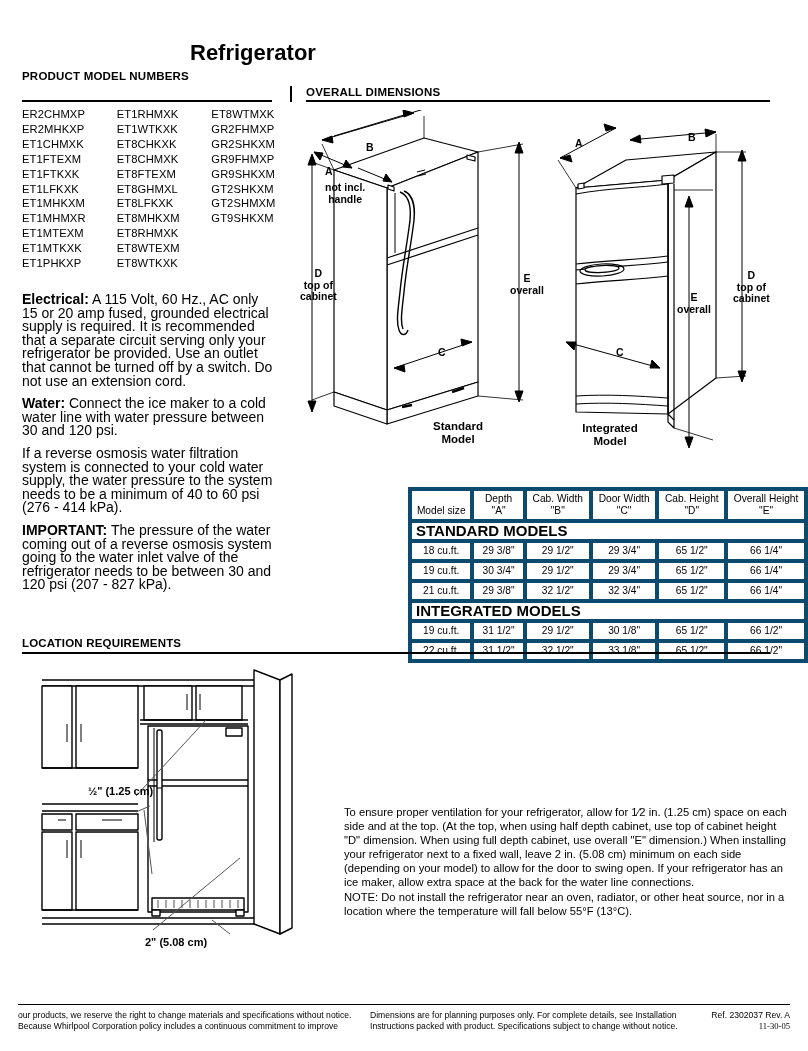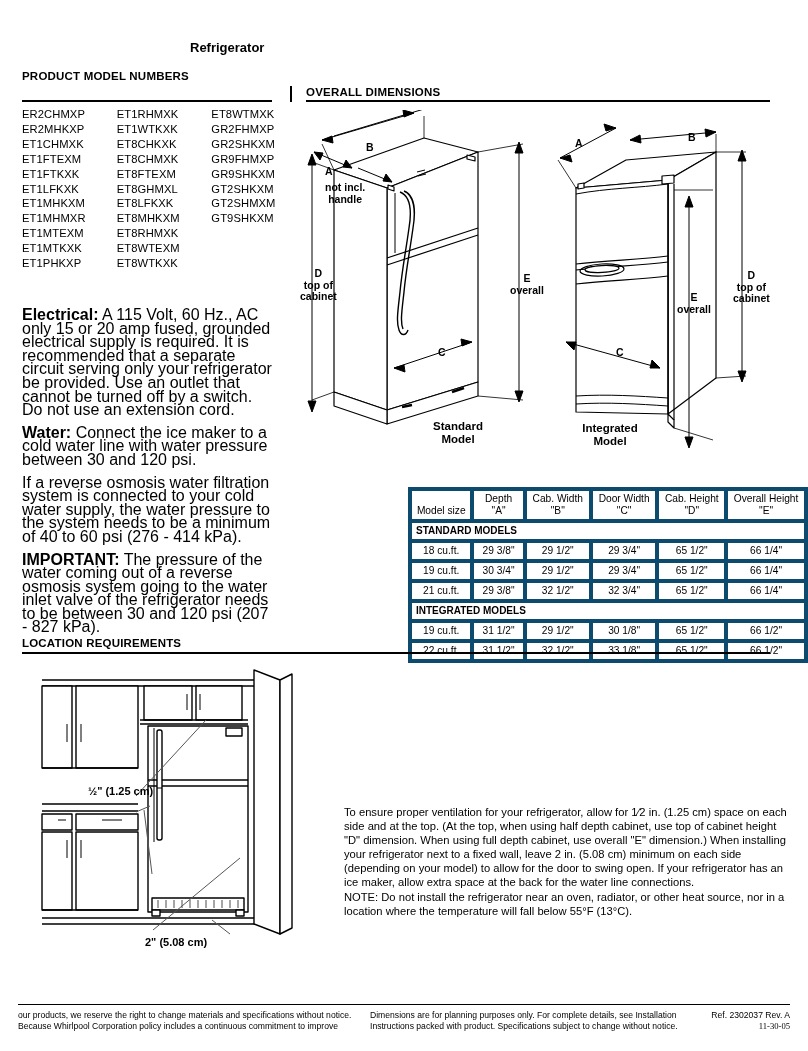--- a/index.html
+++ b/index.html
@@ -63,21 +63,21 @@
     left: 0px;
     top: 2px;
     width: 170px;
     height: 62px;
     pointer-events: none;
   }
   #product-word {
     position: absolute;
     left: 172px;
     top: 26px;
-    font-size: 13px;
+    font-size: 22px;
     font-weight: bold;
   }
 
   
   .section-head {
     position: absolute;
     font-size: 11.5px;
     font-weight: bold;
     letter-spacing: 0.2px;
   }
@@ -112,23 +112,23 @@
   }
   #model-numbers .mcell {
     width: 89px;
     white-space: nowrap;
   }
 
   
   #left-text {
     position: absolute;
     left: 22px;
-    top: 308px;
+    top: 293px;
     width: 252px;
-    font-size: 16px;
+    font-size: 14px;
     line-height: 13.6px;
   }
   #left-text p {
     margin: 0 0 9px 0;
     text-align: left;
   }
   #left-text b { font-weight: bold; }
 
   
   #diagrams {
@@ -170,21 +170,21 @@
     line-height: 12px;
     white-space: nowrap;
   }
   #dim-table th {
     font-weight: normal;
   }
   #dim-table .hdr-2line { line-height: 12px; }
   #dim-table .group-row td {
     text-align: left;
     font-weight: bold;
-    font-size: 10px;
+    font-size: 15px;
     padding-left: 4px;
   }
   #dim-table .colmodel { width: 56px; }
   #dim-table .coldata { width: 66px; }
   #dim-table .colwide { width: 78px; }
 
   
   #loc-diagram {
     position: absolute;
     left: 40px;

